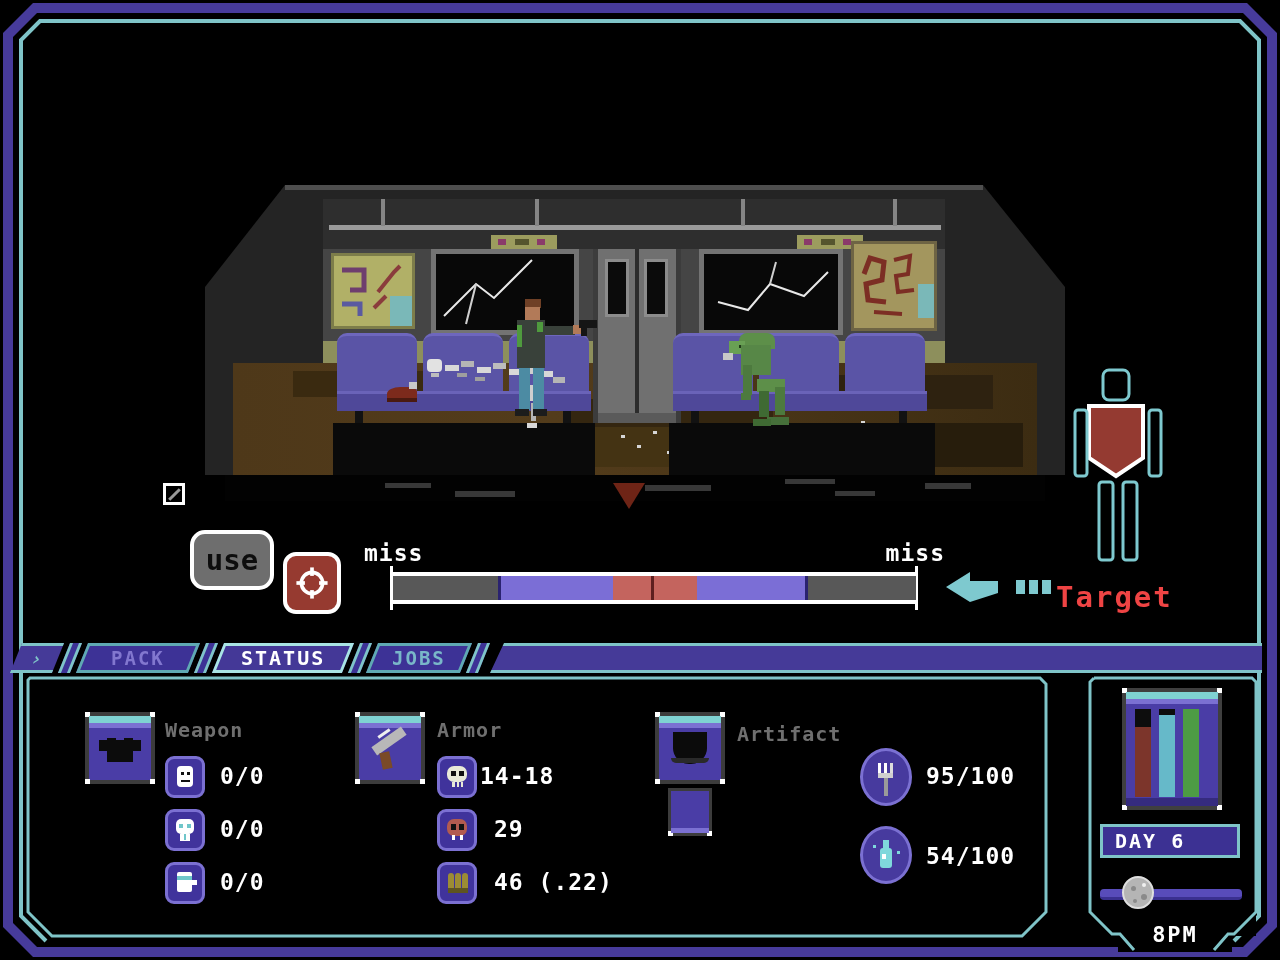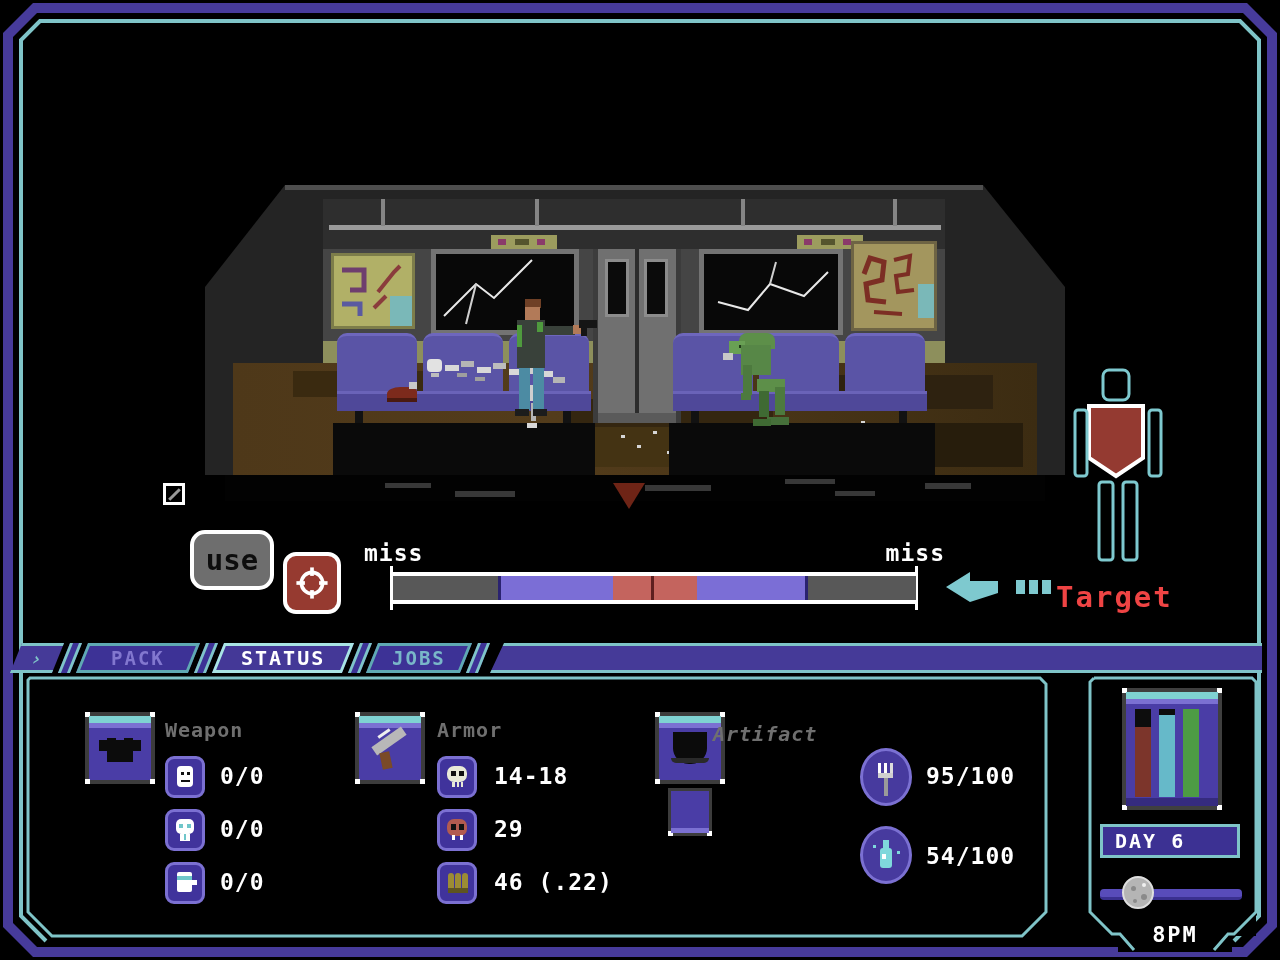--- a/index.html
+++ b/index.html
@@ -344,21 +344,21 @@
   </div>
   <div class="a sec-label" style="left:437px;top:718px;z-index:4;">Armor</div>
   <div class="a mini" style="left:437px;top:756px;z-index:4;">
     <i class="p" style="left:7px;top:7px;width:20px;height:16px;background:#e9ead8;border-radius:7px;"></i>
     <i class="p" style="left:11px;top:12px;width:5px;height:5px;background:#111;"></i>
     <i class="p" style="left:19px;top:12px;width:5px;height:5px;background:#111;"></i>
     <i class="p" style="left:12px;top:23px;width:11px;height:5px;background:#e9ead8;"></i>
     <i class="p" style="left:15px;top:23px;width:2px;height:5px;background:#40339c;"></i>
     <i class="p" style="left:19px;top:23px;width:2px;height:5px;background:#40339c;"></i>
   </div>
-  <div class="a val" style="left:494px;top:763px;z-index:4;">14-18</div>
+  <div class="a val" style="left:480px;top:763px;z-index:4;">14-18</div>
   <div class="a mini" style="left:437px;top:809px;z-index:4;">
     <i class="p" style="left:7px;top:7px;width:20px;height:17px;background:#b25b50;border-radius:7px;"></i>
     <i class="p" style="left:11px;top:12px;width:5px;height:6px;background:#111;"></i>
     <i class="p" style="left:19px;top:12px;width:5px;height:6px;background:#111;"></i>
     <i class="p" style="left:12px;top:23px;width:3px;height:5px;background:#fff;"></i>
     <i class="p" style="left:20px;top:23px;width:3px;height:5px;background:#fff;"></i>
   </div>
   <div class="a val" style="left:494px;top:816px;z-index:4;">29</div>
   <div class="a mini" style="left:437px;top:862px;z-index:4;">
     <i class="p" style="left:8px;top:8px;width:6px;height:20px;background:#9c8c34;border-radius:3px 3px 0 0;"></i>
@@ -371,21 +371,21 @@
   <div class="a slot" style="left:655px;top:712px;z-index:4;">
     <i class="p dot tl"></i>
       <i class="p dot tr"></i>
       <i class="p dot bl"></i>
       <i class="p dot br"></i>
     <i class="p band"></i>
       <i class="p band2"></i>
     <i class="p" style="left:14px;top:16px;width:34px;height:32px;background:#0b0b0b;border-radius:0 0 16px 16px;"></i>
     <i class="p" style="left:12px;top:42px;width:38px;height:5px;background:#2a2a2a;border-radius:0 0 5px 5px;"></i>
   </div>
-  <div class="a sec-label" style="left:713px;top:722px;z-index:4;font-style:italic;">Artifact</div>
+  <div class="a sec-label" style="left:737px;top:722px;z-index:4;">Artifact</div>
   <div class="a" style="box-sizing:border-box;left:668px;top:788px;width:44px;height:48px;background:#4a3da6;border:3px solid #3c3c3c;z-index:4;">
     <i class="p" style="left:-3px;bottom:-3px;width:5px;height:5px;background:#fff;"></i>
     <i class="p" style="right:-3px;bottom:-3px;width:5px;height:5px;background:#fff;"></i>
     <i class="p" style="left:0;bottom:0;width:100%;height:5px;background:#7b70d2;"></i>
   </div>
 
   <div class="a orb" style="left:860px;top:748px;z-index:4;">
     <i class="p" style="left:15px;top:12px;width:3px;height:11px;background:#fff;"></i>
     <i class="p" style="left:21px;top:12px;width:3px;height:11px;background:#fff;"></i>
     <i class="p" style="left:27px;top:12px;width:3px;height:11px;background:#dcdcdc;"></i>

